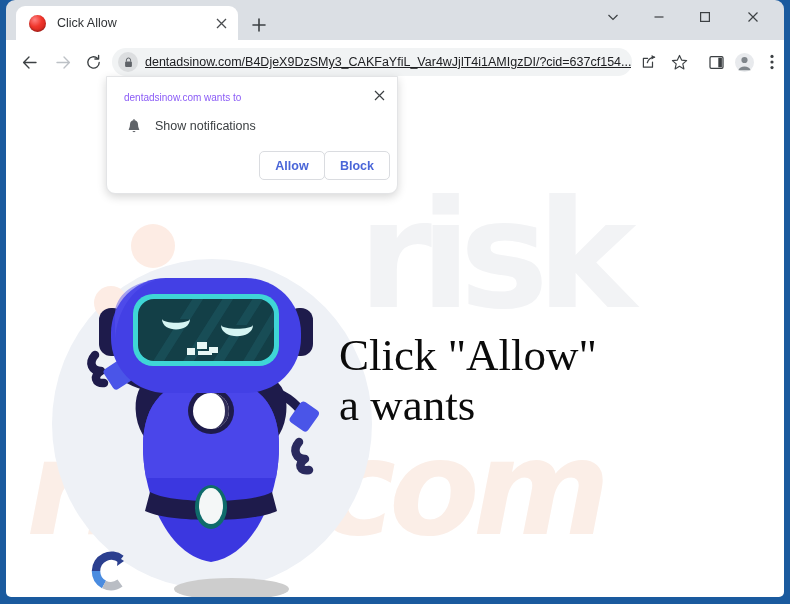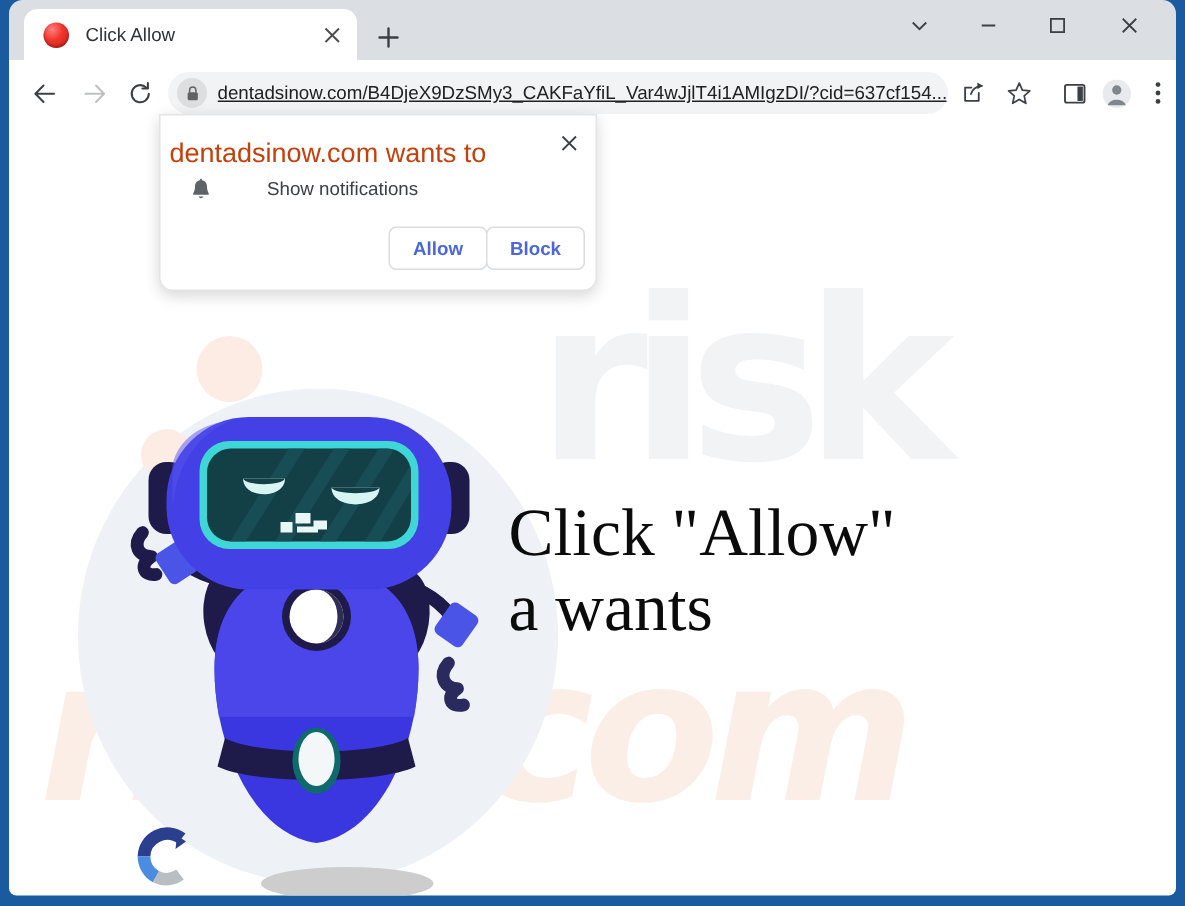--- a/index.html
+++ b/index.html
@@ -158,29 +158,29 @@
   
   #perm-dialog{
     position:absolute;left:106px;top:76px;width:292px;height:118px;
     background:#ffffff;
     border:1px solid #e3e4e6;
     border-bottom-left-radius:9px;border-bottom-right-radius:9px;
     box-shadow:0 3px 10px rgba(0,0,0,.16);
     box-sizing:border-box;
   }
   #perm-title{
-    position:absolute;left:6px;top:15px;
-    font-size:18px;color:#c2410c;white-space:nowrap;
+    position:absolute;left:17px;top:15px;
+    font-size:10px;color:#8b5cf6;white-space:nowrap;
   }
   #perm-close{
     position:absolute;right:6px;top:6px;width:24px;height:24px;
     display:flex;align-items:center;justify-content:center;border-radius:50%;
   }
   #perm-row{
-    position:absolute;left:19px;top:41px;display:flex;align-items:center;gap:23px;
+    position:absolute;left:19px;top:41px;display:flex;align-items:center;
   }
   #perm-bell{width:16px;height:16px;flex:none;display:flex;align-items:center;justify-content:center;}
   #perm-option{margin-left:13px;font-size:12.5px;color:#3c4043;white-space:nowrap;}
   .perm-btn{
     position:absolute;top:74px;height:29px;
     border:1px solid #dadce0;border-radius:5px;background:#fff;
     display:flex;align-items:center;justify-content:center;
     font-size:12.5px;color:#4a66d8;font-weight:600;
     box-sizing:border-box;
   }

